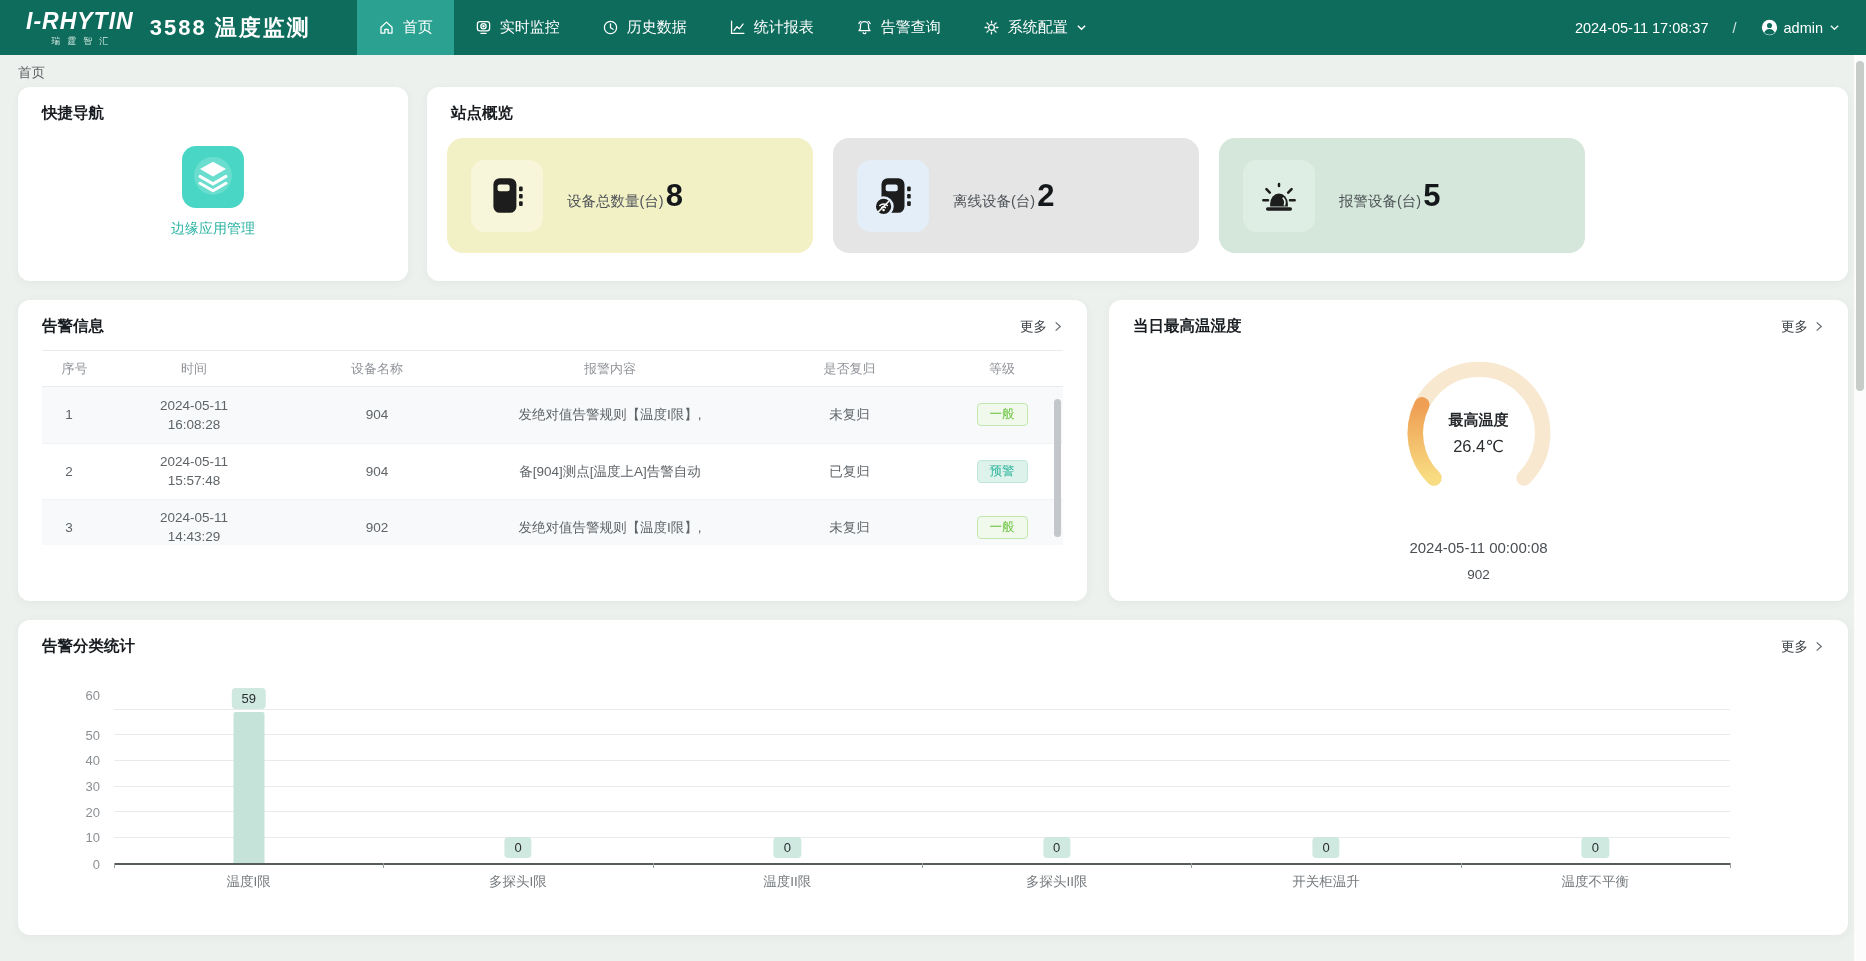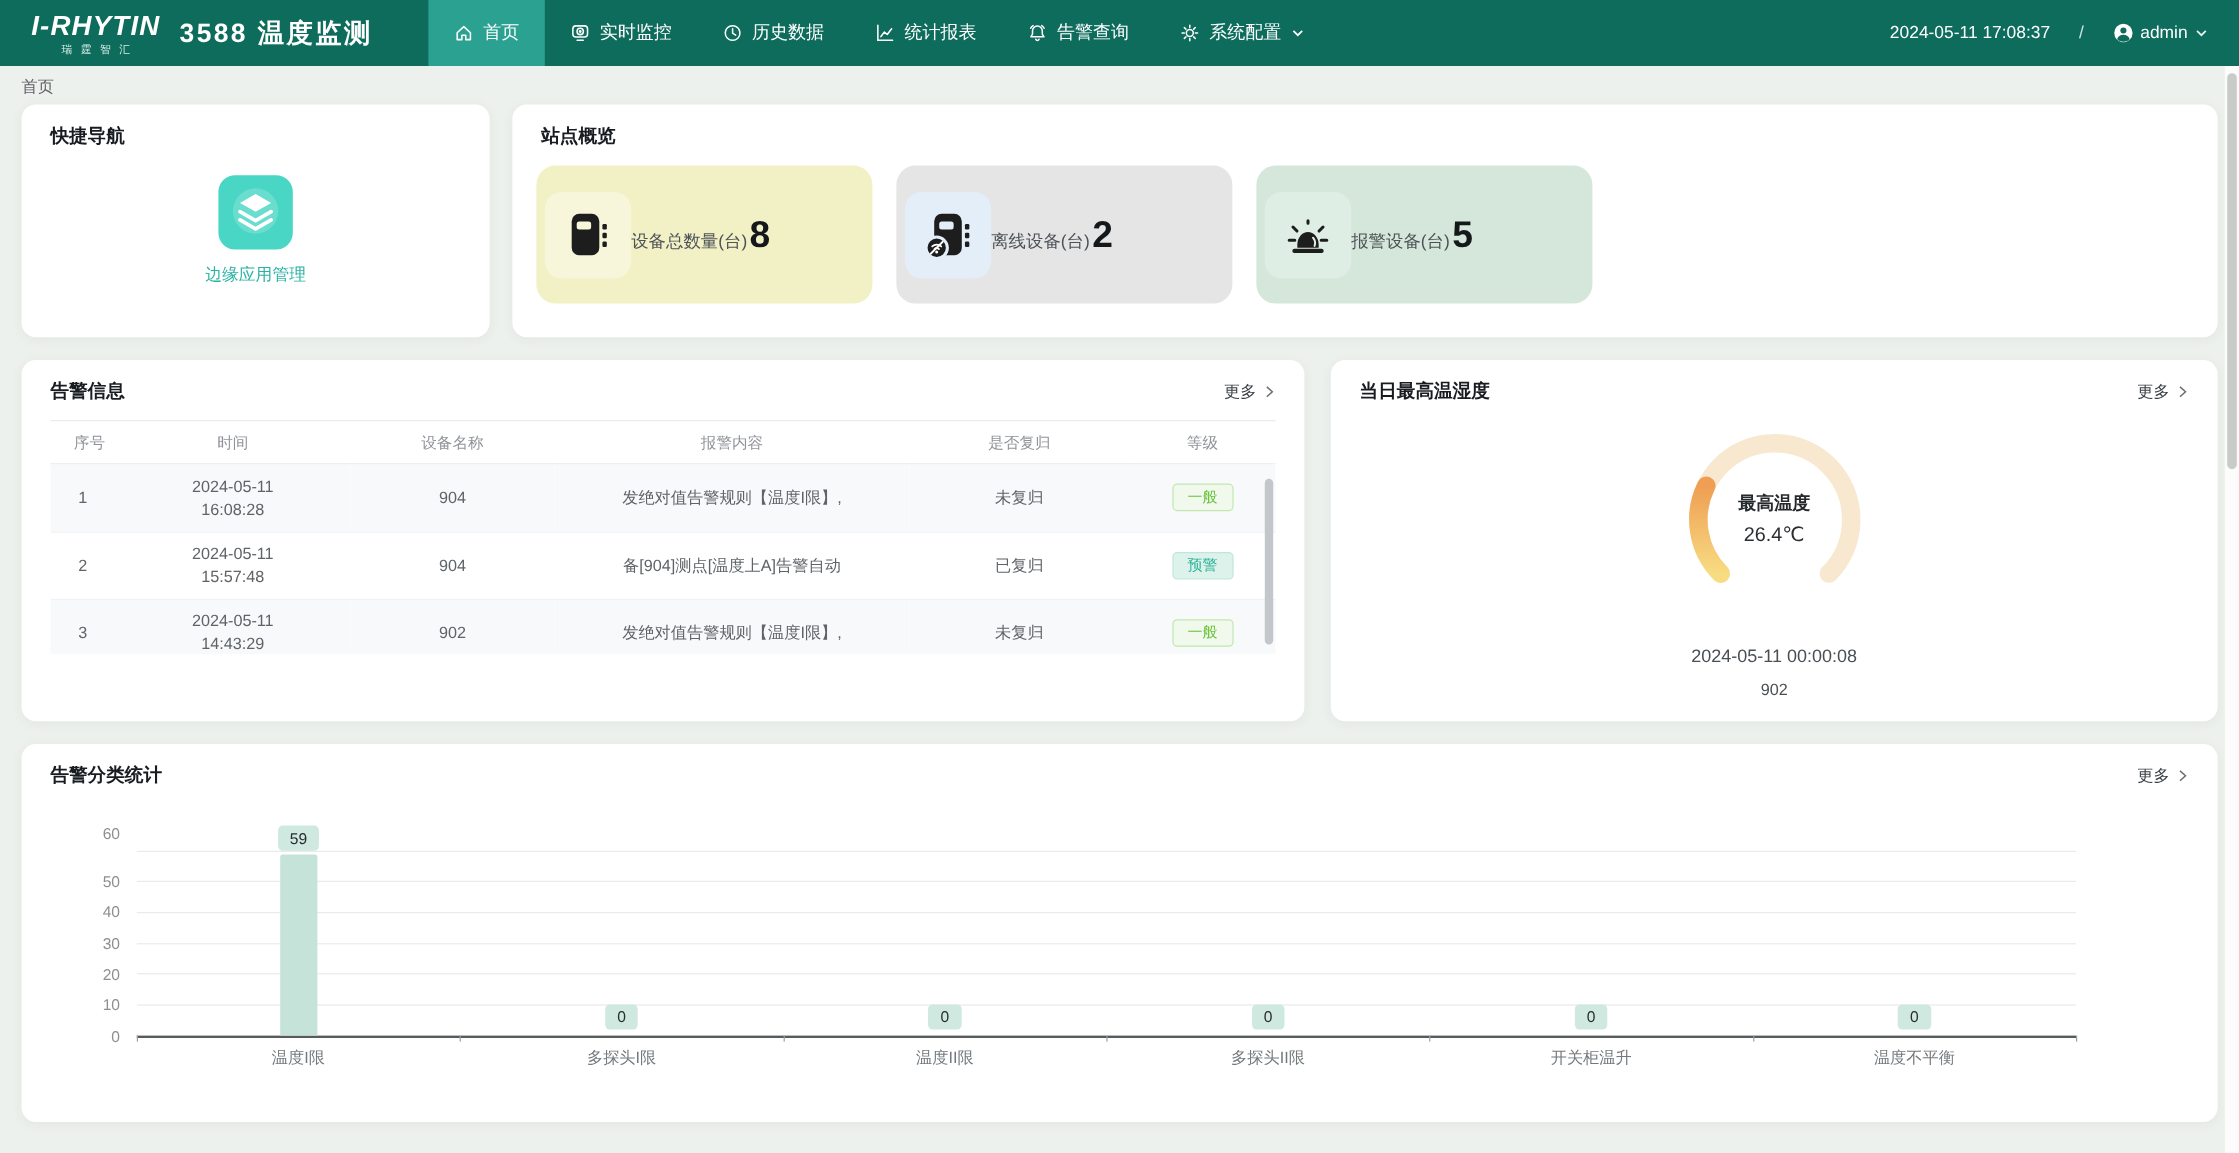--- a/index.html
+++ b/index.html
@@ -34,21 +34,21 @@
   .more svg { width:11px; height:11px; display:block; }
 
   
   .quick-card { width:390px; height:194px; }
   .quick-body { display:flex; flex-direction:column; align-items:center; margin-top:22px; cursor:pointer; }
   .quick-iconbox { width:62px; height:62px; border-radius:14px; background:#49d6c4; display:flex; align-items:center; justify-content:center; }
   .quick-iconbox svg { width:52px; height:52px; display:block; }
   .quick-label { margin-top:12px; font-size:14px; color:#2ab3a3; }
   .overview-card { flex:1; height:194px; margin-left:19px; }
   .stats { display:flex; gap:20px; padding:14px 0 0 20px; }
-  .stat { width:280px; height:115px; border-radius:16px; display:flex; align-items:center; padding-left:7px; }
+  .stat { width:366px; height:115px; border-radius:16px; display:flex; align-items:center; padding-left:24px; gap:24px; }
   .stat-iconbox { width:72px; height:72px; border-radius:14px; display:flex; align-items:center; justify-content:center; }
   .stat-iconbox svg { width:46px; height:46px; display:block; }
   .stat-text { font-size:14.5px; color:#4e5358; display:flex; align-items:baseline; white-space:nowrap; }
   .stat-num { font-size:31px; font-weight:bold; color:#15181b; margin-left:2px; line-height:1; }
 
   
   .row2 { margin-top:19px; }
   .alarm-card { width:1069px; height:301px; margin-right:22px; }
   .divider { height:1px; background:#e9ecef; margin:13px 24px 0; }
   .t-wrap { margin:0 24px; }

